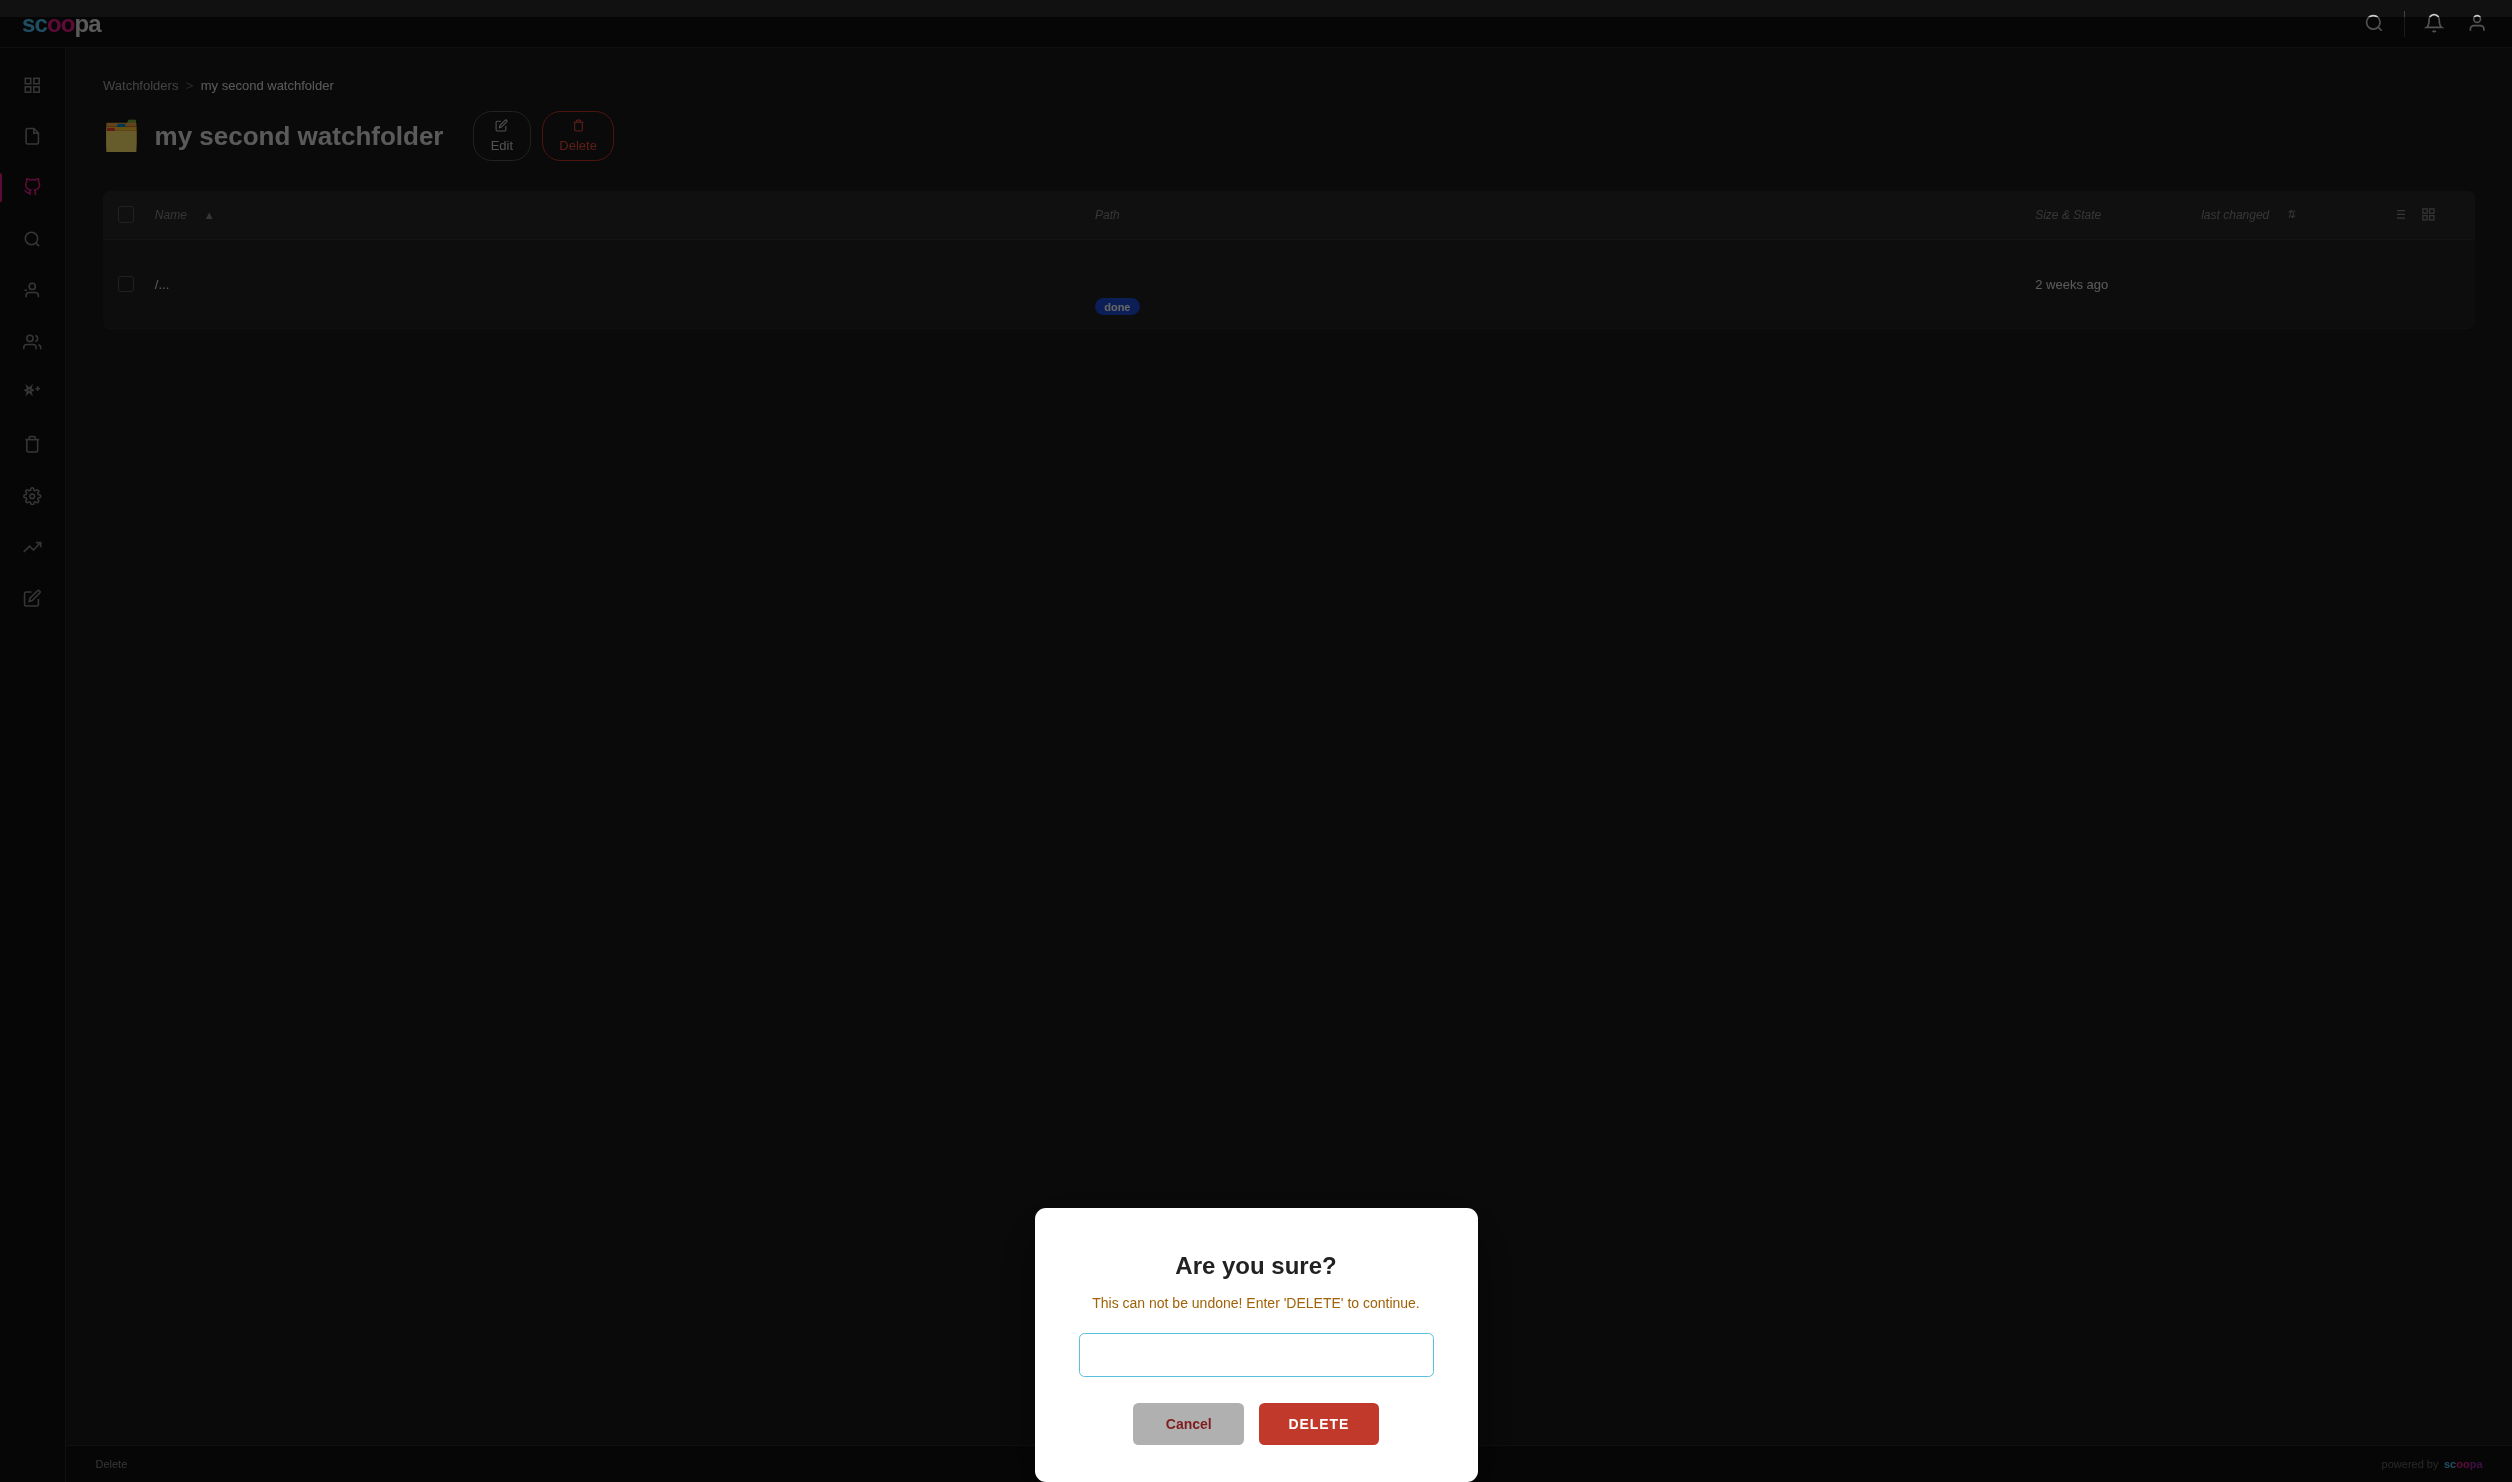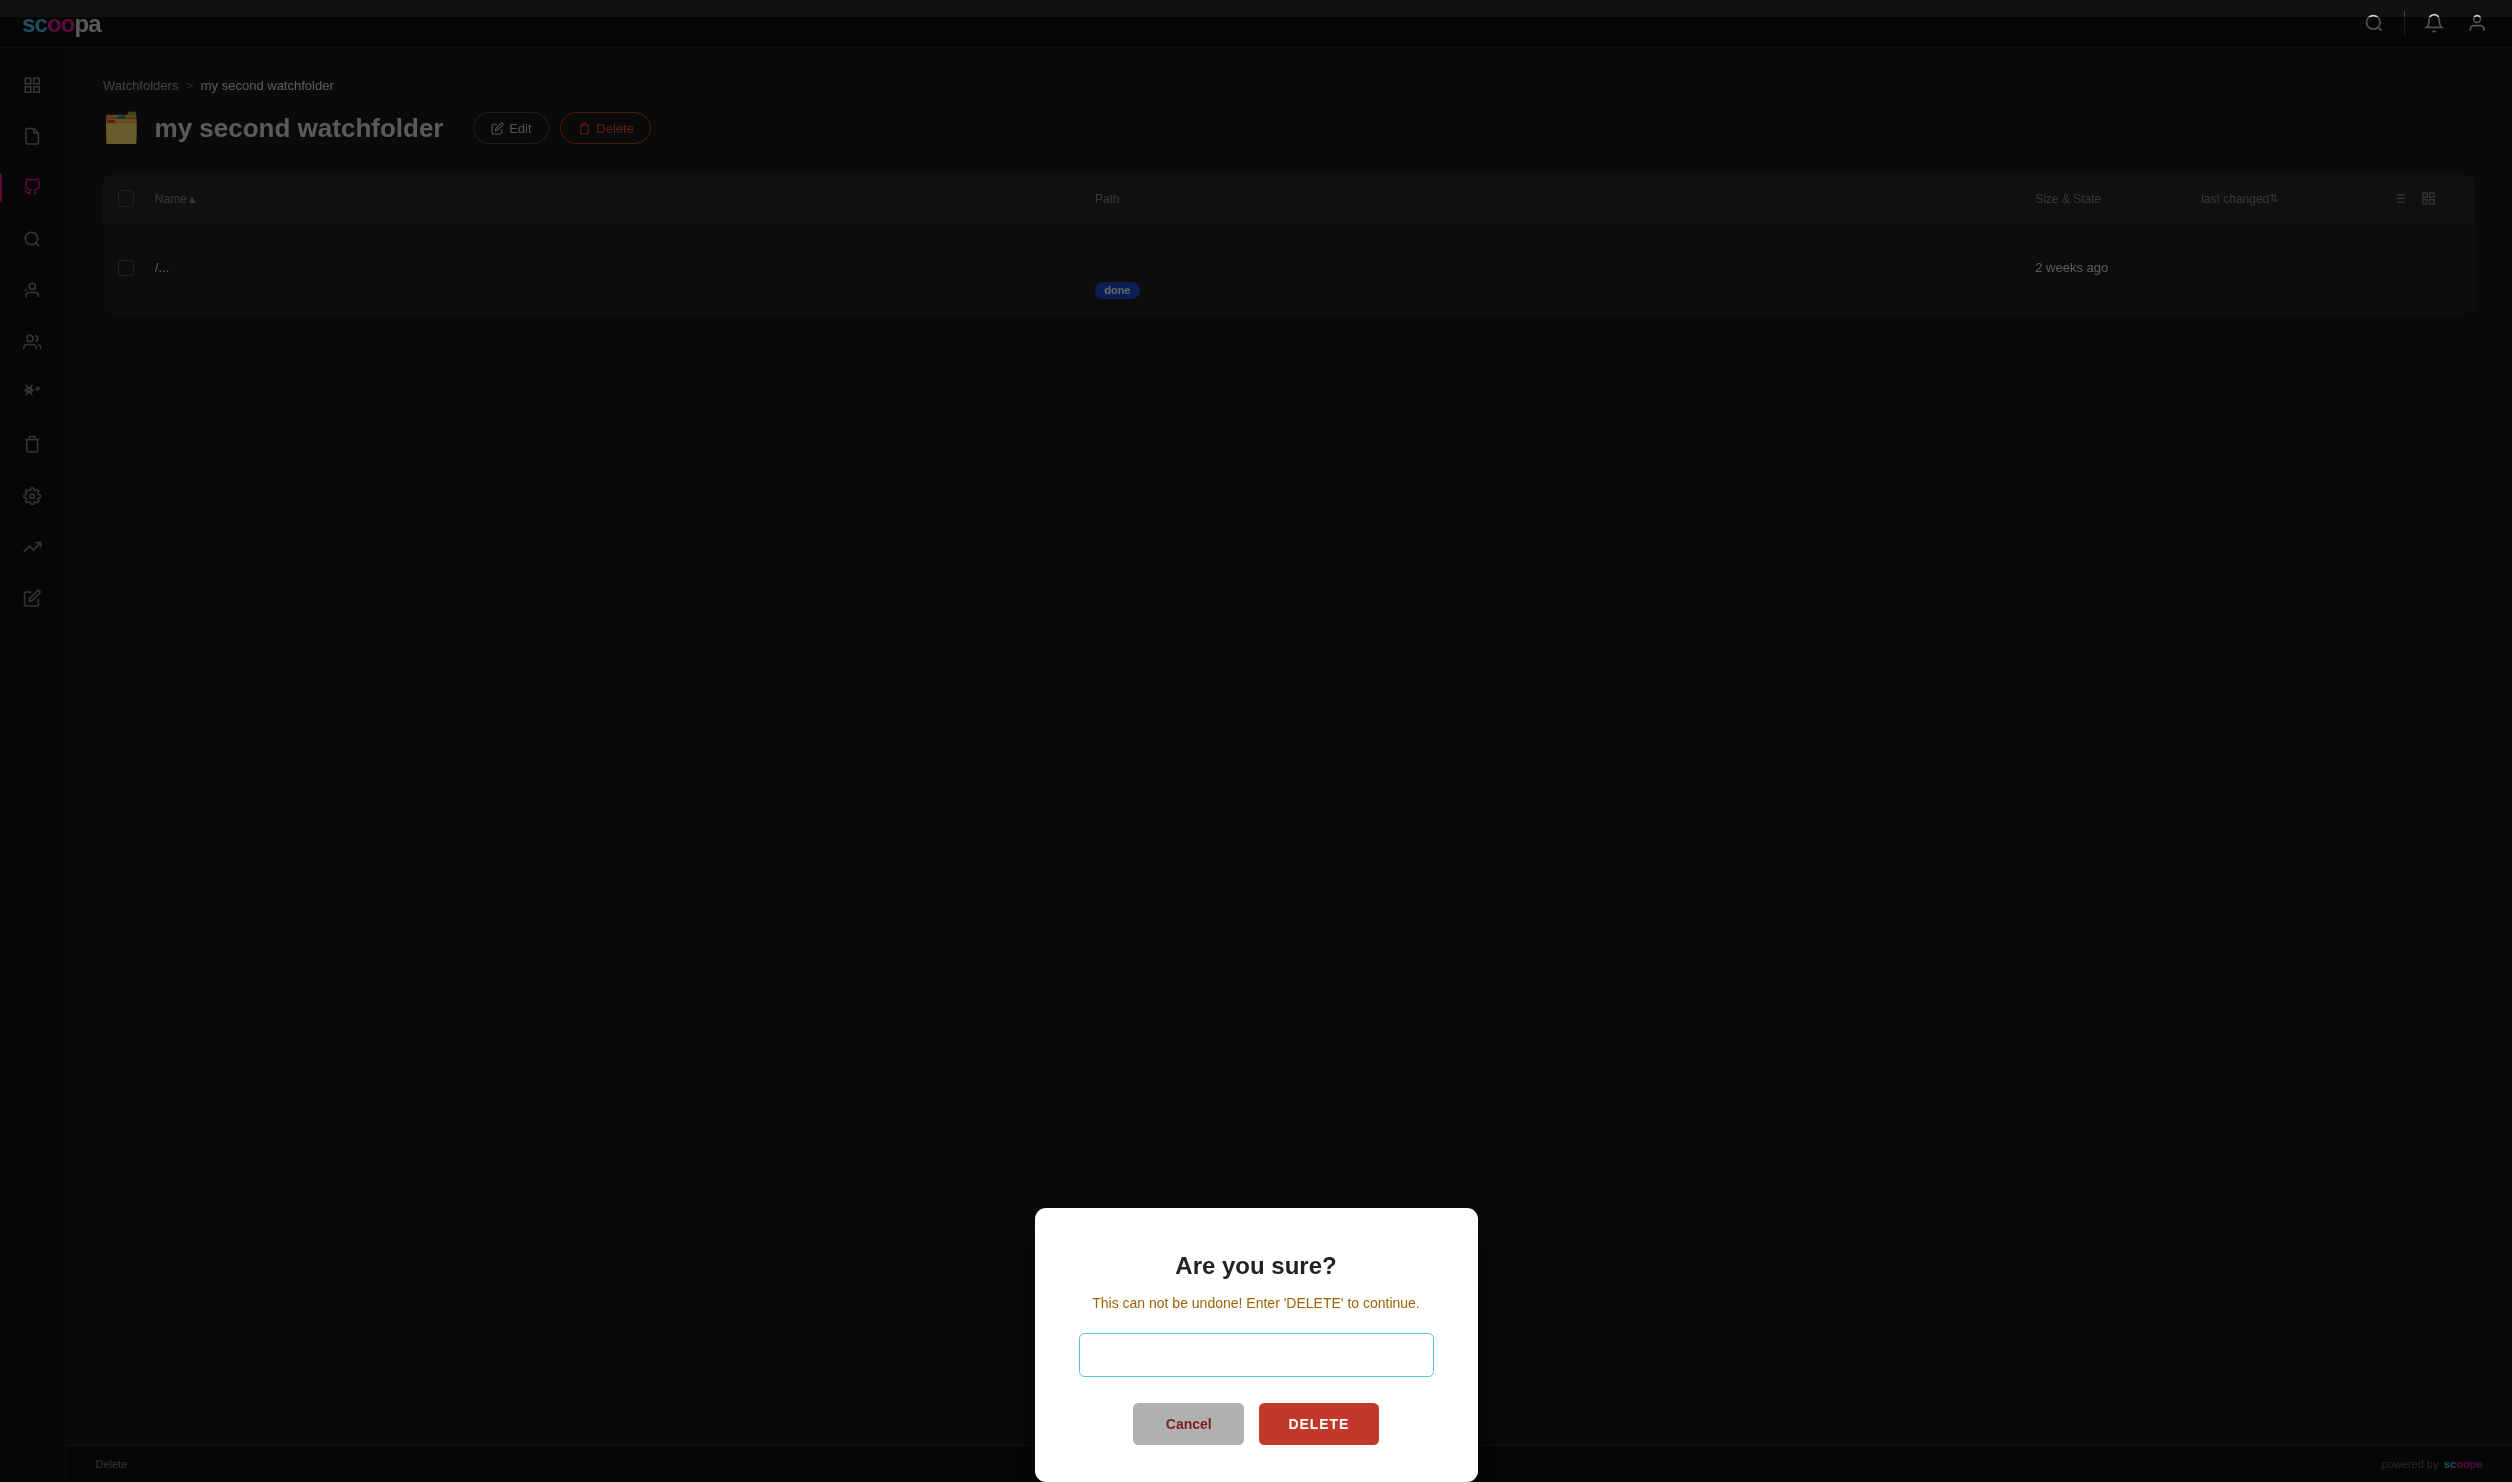--- a/index.html
+++ b/index.html
@@ -155,20 +155,21 @@
       display: flex;
       align-items: center;
       gap: 5.5px;
       padding: 7.4px 16.6px;
       border-radius: 18.5px;
       border: 1.4px solid #555;
       background: transparent;
       color: #ccc;
       font-size: 13px;
       cursor: pointer;
+      flex-direction: column;
     }
 
     .btn-delete-outline {
       border-color: #c0392b;
       color: #e74c3c;
     }
 
     
     .table-wrapper {
       background: #222;
@@ -183,21 +184,22 @@
       padding: 11px 14.8px;
       font-size: 12px;
       color: #888;
       border-bottom: 0.9px solid #333;
       align-items: center;
     }
 
     .table-header-cell {
       display: flex;
       align-items: center;
-      gap: 0;
+      gap: 17px;
+      font-style: italic;
     }
 
     .table-row {
       display: grid;
       grid-template-columns: 37px 1fr 1fr 166px 185px 74px;
       padding: 13px 14.8px;
       border-bottom: 0.9px solid #2a2a2a;
       align-items: center;
       font-size: 13px;
     }

